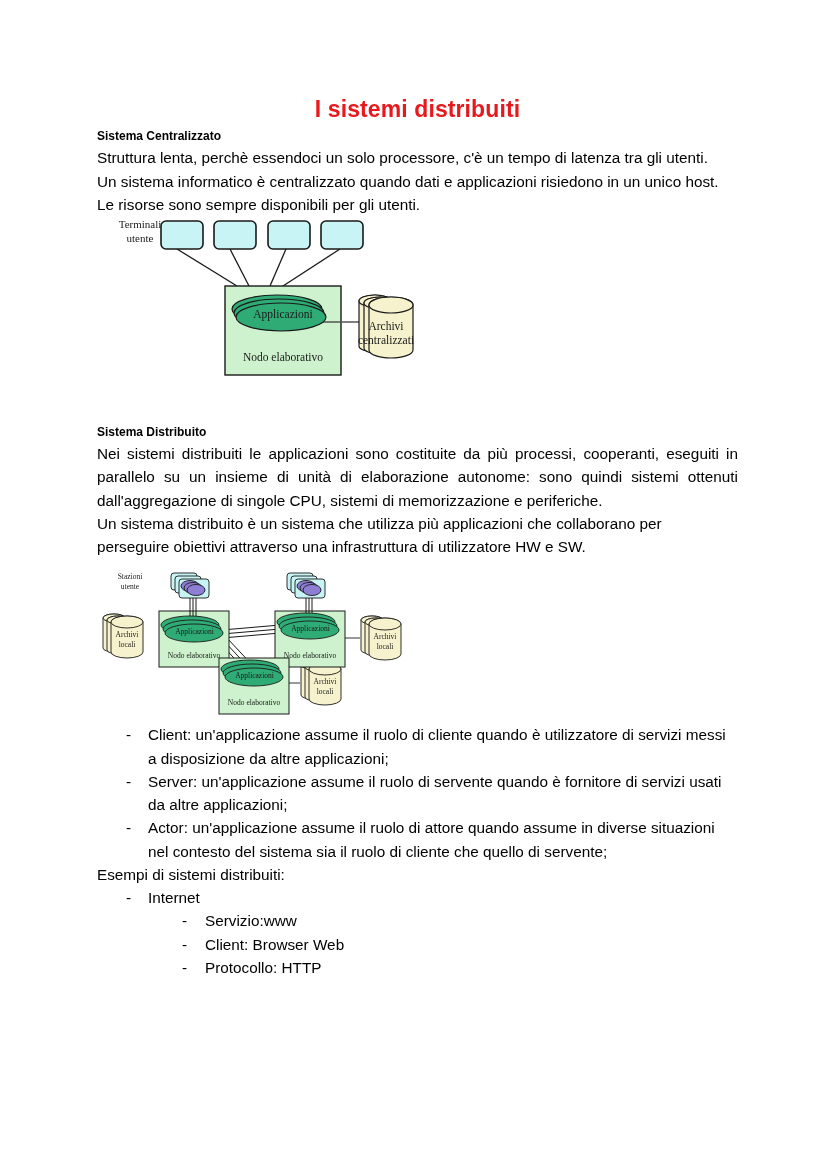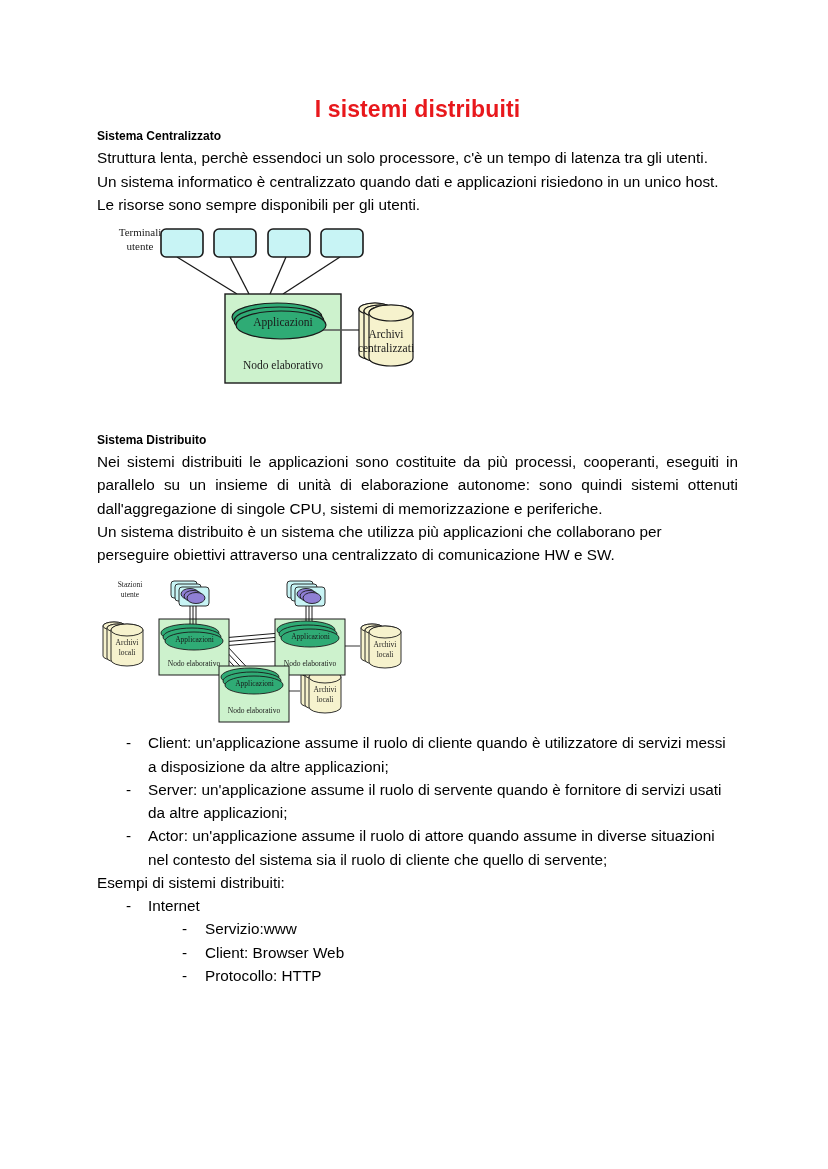--- a/index.html
+++ b/index.html
@@ -111,21 +111,20 @@
   svg.diag-svg {
     position: absolute;
     left: 0; top: 0;
     overflow: visible;
   }
 
   
   #diagram-centralized {
     width: 641px;
     height: 175px;
-    margin-top: 8px;
   }
   #diagram-distributed {
     width: 641px;
     height: 155px;
     margin-top: 10px;
   }
   .lbl-terminali {
     left: 0px; top: 2px; width: 86px;
     font-size: 11px; line-height: 1.25;
   }
@@ -217,21 +216,21 @@
       <div class="diag-label lbl-applicazioni1">Applicazioni</div>
       <div class="diag-label lbl-nodo1">Nodo elaborativo</div>
       <div class="diag-label lbl-archivi1">
         <span style="white-space:pre-line;">Archivi
 centralizzati</span>
       </div>
     </div>
 
     <h3 class="h-sub" style="margin-top:34px;">Sistema Distribuito</h3>
     <p class="para justify">Nei sistemi distribuiti le applicazioni sono costituite da più processi, cooperanti, eseguiti in parallelo su un insieme di unità di elaborazione autonome: sono quindi sistemi ottenuti dall'aggregazione di singole CPU, sistemi di memorizzazione e periferiche.</p>
-    <p class="para">Un sistema distribuito è un sistema che utilizza più applicazioni che collaborano per perseguire obiettivi attraverso una centralizzato di comunicazione HW e SW.</p>
+    <p class="para">Un sistema distribuito è un sistema che utilizza più applicazioni che collaborano per perseguire obiettivi attraverso una infrastruttura di utilizzatore HW e SW.</p>
 
     <div class="diagram" id="diagram-distributed">
       <svg class="diag-svg" width="330" height="155" viewBox="0 0 330 155">
 
         <g stroke="#555555" stroke-width="1.2">
           <line x1="62" y1="68" x2="80" y2="68"></line>
           <line x1="243" y1="70" x2="263" y2="70"></line>
           <line x1="183" y1="115" x2="203" y2="115"></line>
         </g>
 

